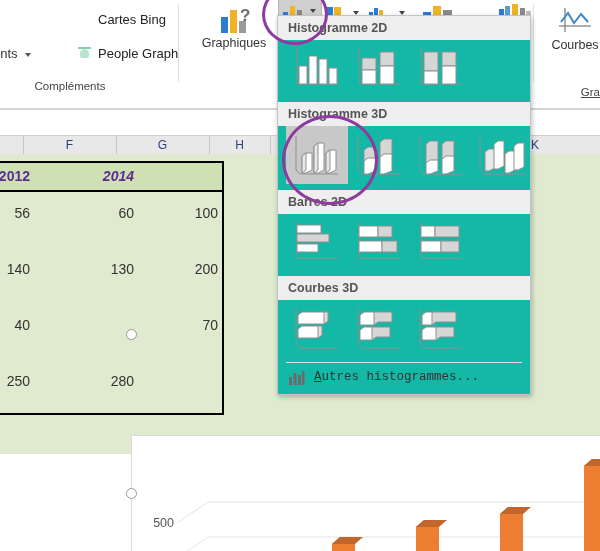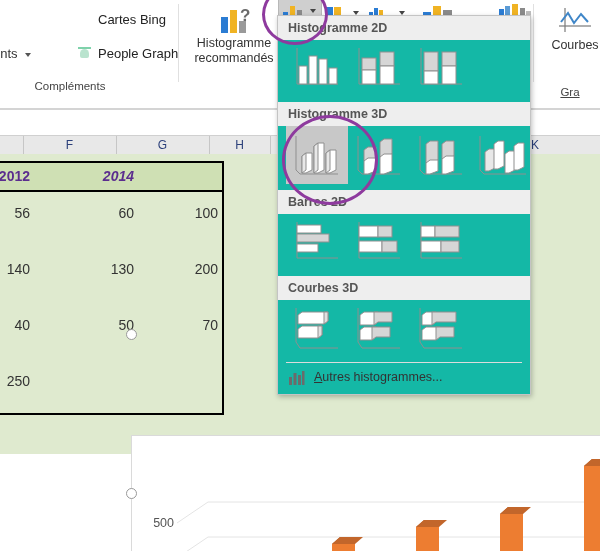--- a/index.html
+++ b/index.html
@@ -118,21 +118,21 @@
   .gal-hdr{
     position:absolute;left:0;width:252px;height:24px;line-height:24px;
     background:#eeeeee;font-size:12.5px;font-weight:bold;color:#555;
     padding-left:10px;box-sizing:border-box;
   }
   .gal-row{position:absolute;left:0;width:252px;}
   .gal-cell{position:absolute;top:0;width:62px;height:56px;}
   .gal-cell.sel{background:#c8c8c8;}
   .gal-div{position:absolute;left:8px;width:236px;height:1px;background:#dcdcdc;}
   #gal-other{
-    position:absolute;left:0;top:348px;width:224px;height:29px;
+    position:absolute;left:0;top:348px;width:224px;height:29px;font-family:Liberation Mono, monospace;
   }
   #gal-other .lbl{
     position:absolute;left:36px;top:6px;font-size:12.5px;color:#333;
   }
   #gal-other .lbl u{text-decoration:underline;}
   #gal-other-ico{position:absolute;left:10px;top:6px;width:17px;height:16px;}
   
   .annot{
     position:absolute;border:3px solid #8e3a9e;border-radius:50%;
     z-index:90;background:transparent;
@@ -162,22 +162,21 @@
   <div class="grp-label" style="left:-10px;top:80px;width:160px;">Compléments</div>
 
   <div id="reco-btn">
     <svg id="reco-ico" viewBox="0 0 36 30">
       <rect x="3" y="11" width="7" height="16" fill="#2b7cd3"></rect>
       <rect x="12" y="4" width="7" height="23" fill="#f0b323"></rect>
       <rect x="21" y="15" width="7" height="12" fill="#9a9a9a"></rect>
       <text x="22" y="15" font-size="17" font-family="Liberation Sans, sans-serif" fill="#6b6b6b" font-weight="bold">?</text>
     </svg>
     <div id="reco-txt">
-      <div>Histogramme</div>
-      <div>recommandés</div>
+      <div>Graphiques</div>
     </div>
   </div>
 
   <div id="tbtn1" class="tbtn">
     <svg width="24" height="18" style="position:absolute;left:3px;top:4px;" viewBox="0 0 24 18">
       <rect x="1" y="8" width="5" height="9" fill="#2b7cd3"></rect>
       <rect x="8" y="2" width="5" height="15" fill="#f0b323"></rect>
       <rect x="15" y="6" width="5" height="11" fill="#8a8a8a"></rect>
     </svg>
     <span class="dd" style="left:31px;"></span>
@@ -226,21 +225,21 @@
 
   <div id="courbes-btn">
     <svg id="courbes-ico" viewBox="0 0 38 30">
       <line x1="8" y1="2" x2="8" y2="26" stroke="#7a7a7a" stroke-width="1.2"></line>
       <line x1="2" y1="20" x2="34" y2="20" stroke="#7a7a7a" stroke-width="1.2"></line>
       <polyline points="4,16 11,7 17,17 24,8 31,16" fill="none" stroke="#3f86c8" stroke-width="2"></polyline>
     </svg>
     <div id="courbes-txt">Courbes</div>
   </div>
 
-  <div class="grp-label" style="left:540px;top:86px;width:60px;text-align:center;text-decoration:underline;">Gra</div>
+  <div class="grp-label" style="left:540px;top:86px;width:60px;text-align:right;text-decoration:underline;">Gra</div>
 
   <div id="ribbon-bottom-line"></div>
 </div>
 
 <div id="sheet">
 
   <div id="colhdr">
     <div class="colcell" style="left:0;width:23px;"></div>
     <div class="colcell" style="left:23px;width:93px;">F</div>
     <div class="colcell" style="left:116px;width:93px;">G</div>
@@ -264,24 +263,24 @@
 
     <div class="cellv" style="left:-30px;top:41px;width:60px;">56</div>
     <div class="cellv" style="left:58px;top:41px;width:76px;">60</div>
     <div class="cellv" style="left:150px;top:41px;width:68px;">100</div>
 
     <div class="cellv" style="left:-30px;top:97px;width:60px;">140</div>
     <div class="cellv" style="left:58px;top:97px;width:76px;">130</div>
     <div class="cellv" style="left:150px;top:97px;width:68px;">200</div>
 
     <div class="cellv" style="left:-30px;top:153px;width:60px;">40</div>
-    <div class="cellv" style="left:58px;top:153px;width:76px;">50</div>
     <div class="cellv" style="left:150px;top:153px;width:68px;">70</div>
 
     <div class="cellv" style="left:-30px;top:209px;width:60px;">250</div>
+    <div class="cellv" style="left:58px;top:209px;width:76px;">280</div>
   </div>
 
   <div id="chartobj">
     <svg width="469" height="226" viewBox="0 0 469 226">
 
       <g stroke="#e4e4e4" stroke-width="1" fill="none">
         <path d="M45,87 L76,66 L469,66"></path>
         <path d="M45,122 L76,101 L469,101"></path>
         <path d="M45,157 L76,136 L469,136"></path>
         <path d="M45,192 L76,171 L469,171"></path>

